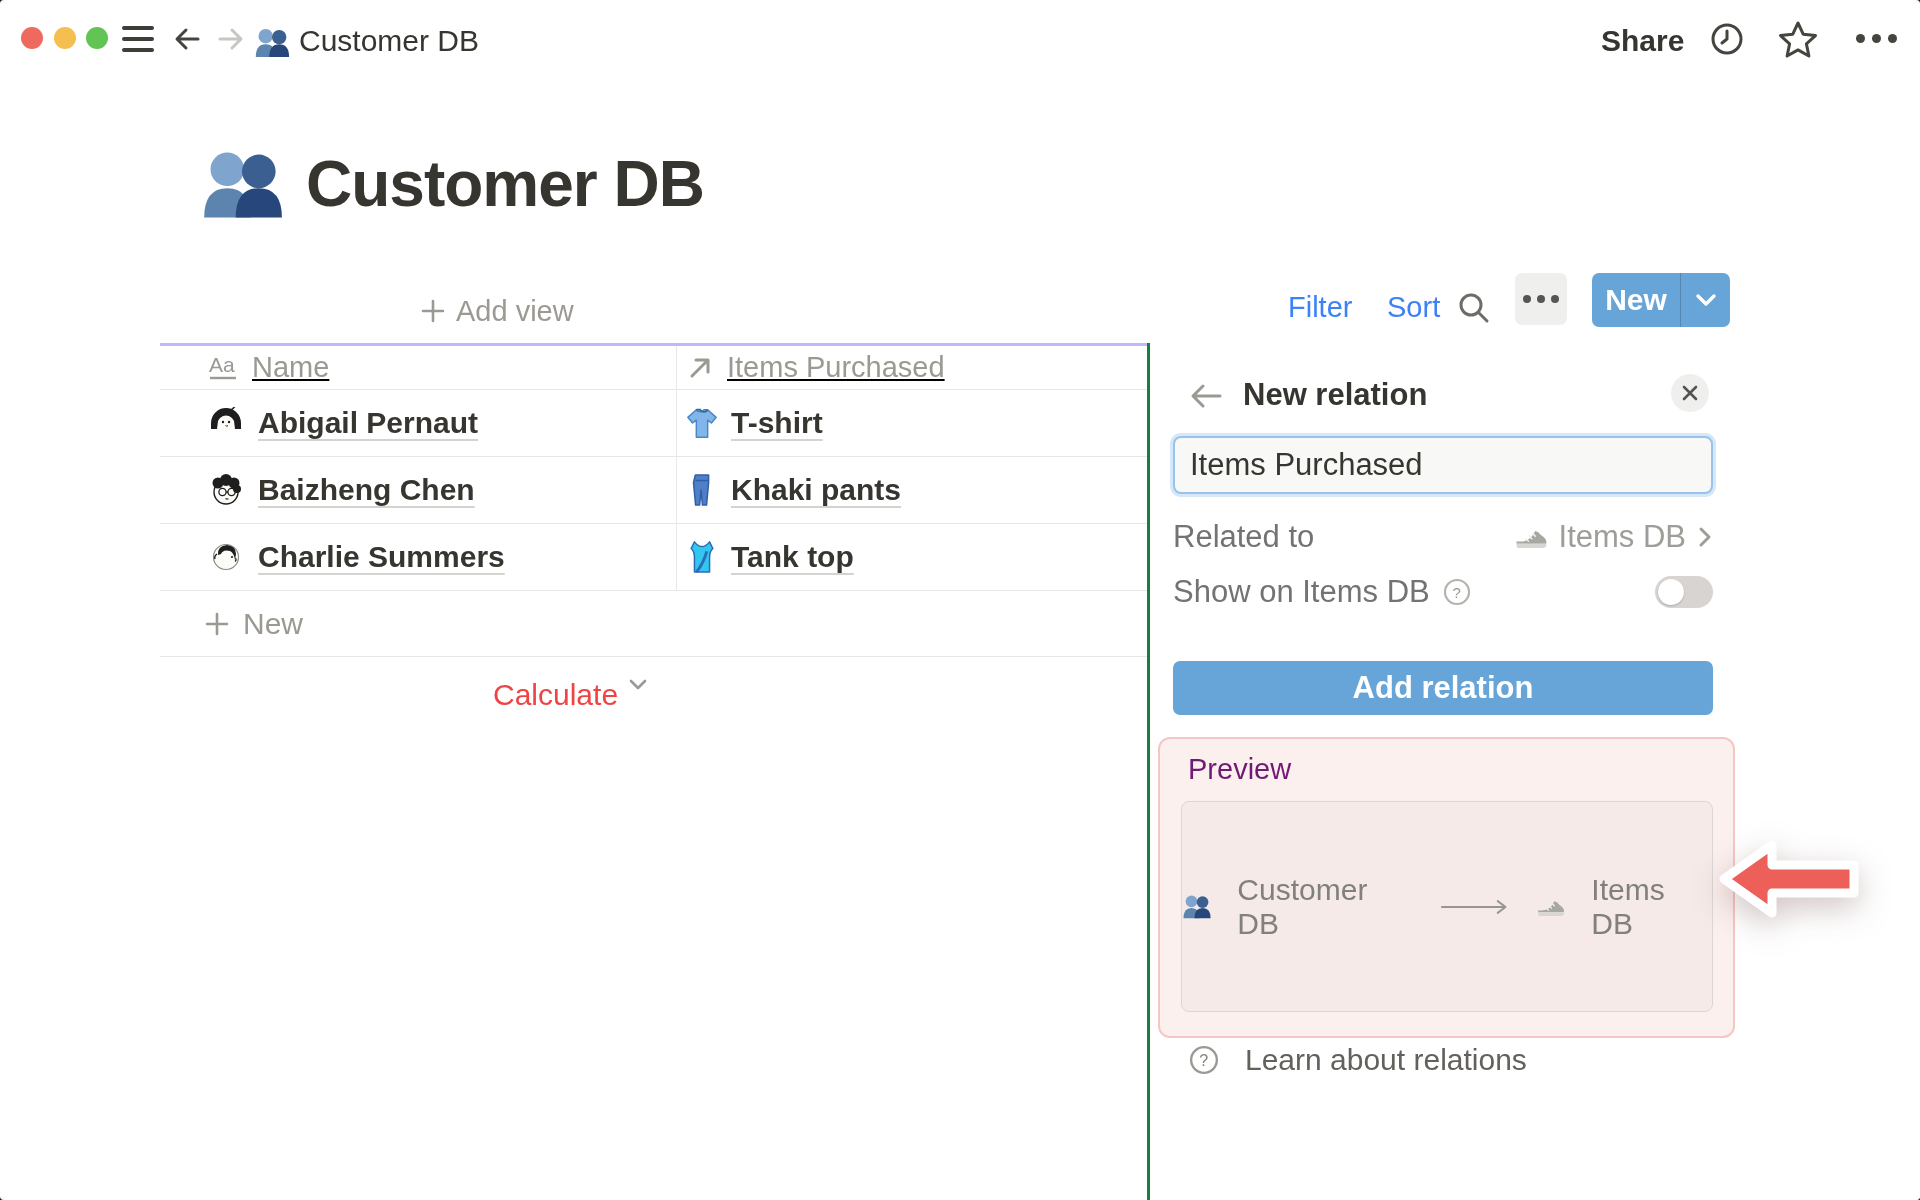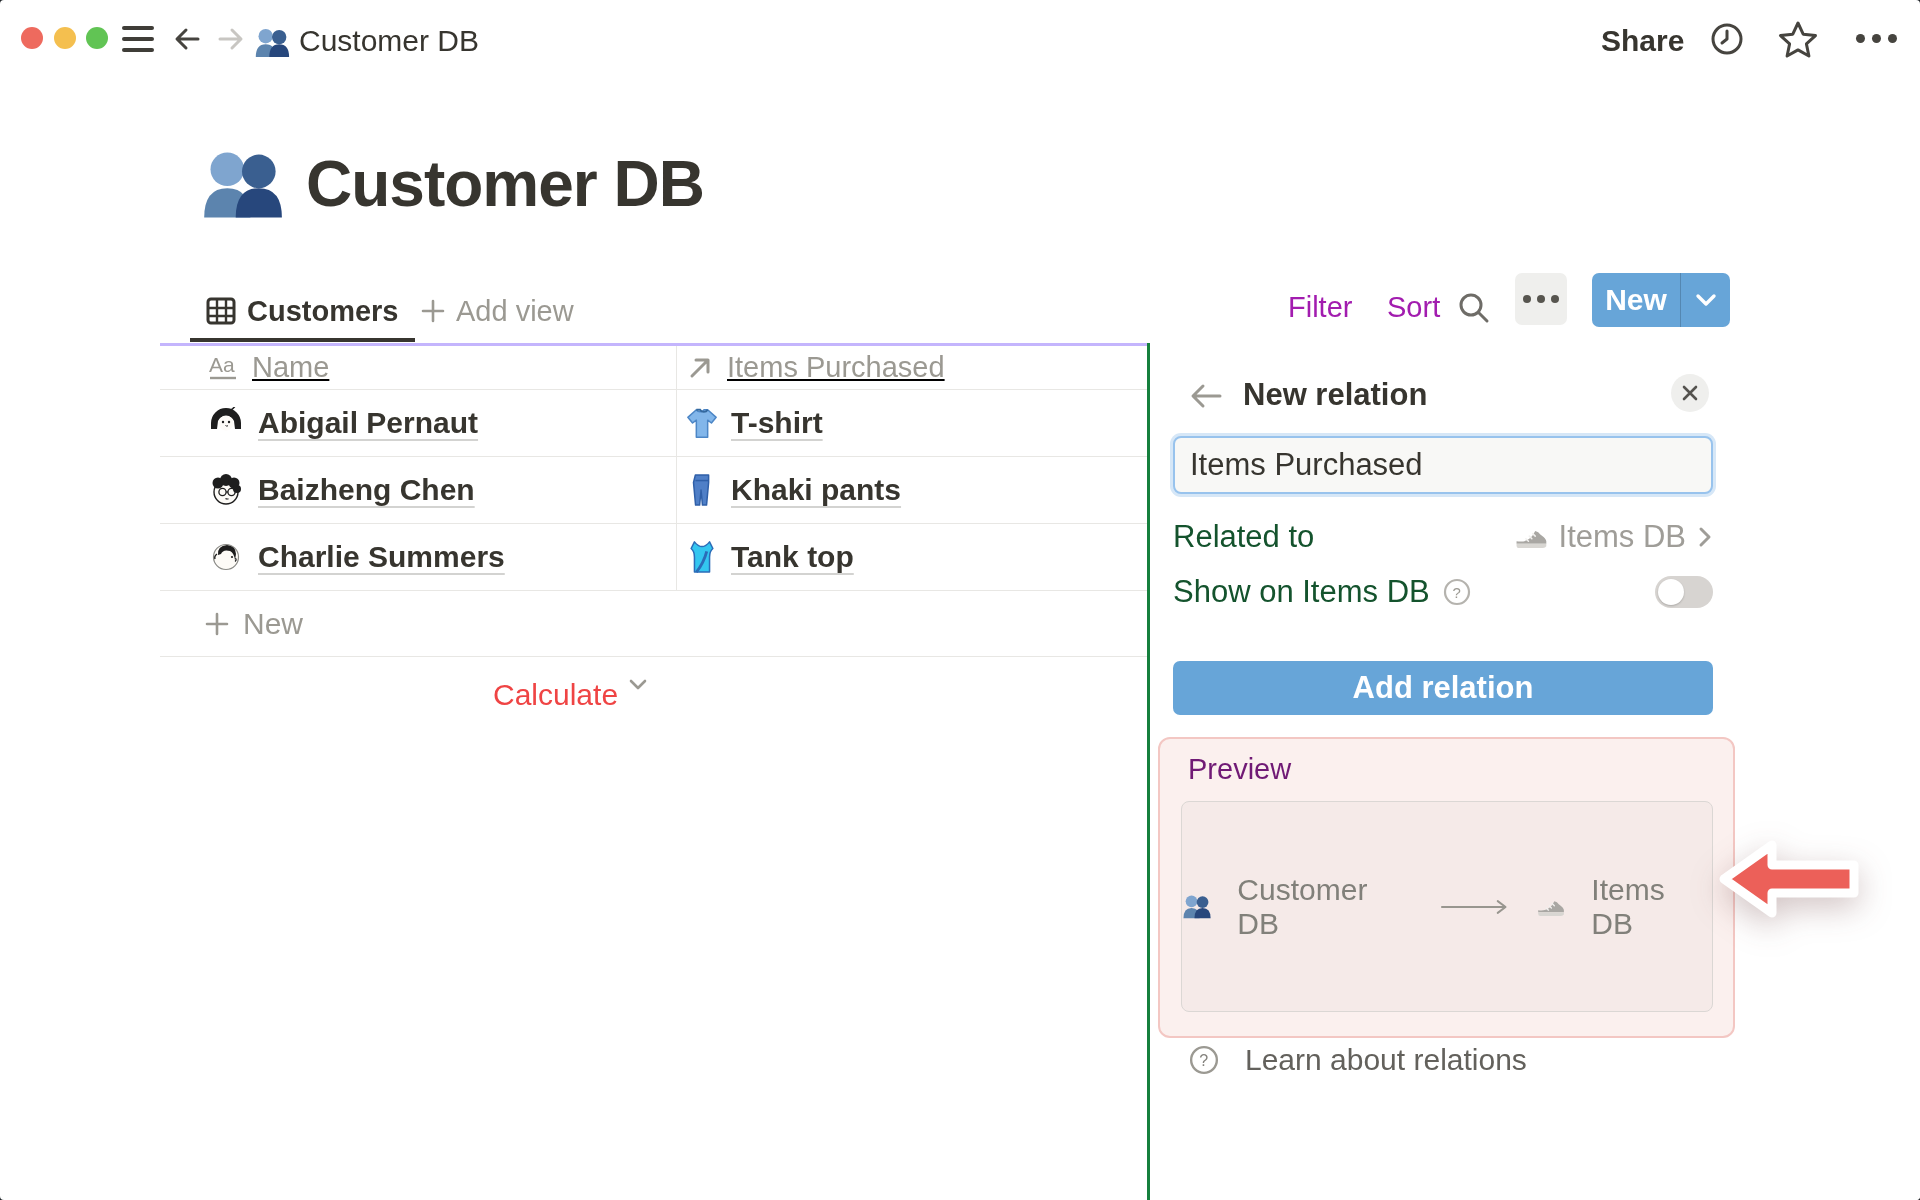--- a/index.html
+++ b/index.html
@@ -21,21 +21,21 @@
   .share { left:1601px; top:23px; font-weight:700; cursor:pointer; }
 
   
   .page-title-row { left:200px; top:146px; display:flex; align-items:center; gap:22px; }
   .page-title { font-size:64px; font-weight:700; color:#37352f; letter-spacing:-1px; }
 
   
   .tab-active { left:190px; top:284px; height:58px; padding:0 16px; display:flex; align-items:center; gap:11px; border-bottom:4px solid #37352f; cursor:pointer; }
   .tab-active span { font-size:29px; font-weight:700; color:#37352f; }
   .add-view { left:420px; top:284px; height:54px; display:flex; align-items:center; gap:10px; color:#9b9992; font-size:29px; cursor:pointer; }
-  .vb-text { top:291px; font-size:29px; color:#a21caf; cursor:pointer; }
+  .vb-text { top:291px; font-size:29px; color:#3b82f6; cursor:pointer; }
   .filter { left:1288px; } .sort { left:1387px; }
   .search-btn { left:1456px; top:290px; cursor:pointer; }
   .more-btn { left:1515px; top:273px; width:52px; height:52px; background:#efefed; border-radius:7px; display:flex; align-items:center; justify-content:center; gap:6px; cursor:pointer; }
   .more-btn i { width:8px; height:8px; border-radius:50%; background:#57554f; }
   .new-btn { left:1592px; top:273px; width:138px; height:54px; background:#67a5d8; border-radius:7px; display:flex; align-items:stretch; color:#fff; cursor:pointer; }
   .new-btn .lbl { width:88px; display:flex; align-items:center; justify-content:center; font-size:30px; font-weight:700; }
   .new-btn .sep { width:1px; background:rgba(0,0,0,.18); }
   .new-btn .chev { flex:1; display:flex; align-items:center; justify-content:center; }
 
   
@@ -53,21 +53,21 @@
 
   
   .panel { left:1147px; top:343px; width:773px; height:857px; border-left:3px solid #15803d; background:#fff; }
   .p-back { left:38px; top:37px; cursor:pointer; }
   .p-title { left:93px; top:34px; font-size:31px; font-weight:700; color:#37352f; }
   .p-close { left:521px; top:31px; width:38px; height:38px; border-radius:50%; background:#efefed; display:flex; align-items:center; justify-content:center; cursor:pointer; }
   .p-input { left:23px; top:93px; width:540px; height:58px; background:#f8f8f6; border:2px solid #98c3ed; box-shadow:0 0 0 3px #d6e7f7; border-radius:8px; padding:0 15px; font-size:31px; color:#37352f; font-family:inherit; outline:none; }
   .p-row { left:23px; width:540px; height:48px; display:flex; align-items:center; justify-content:space-between; }
   .row-related { top:170px; cursor:pointer; }
   .row-show { top:225px; }
-  .p-label { font-size:31px; color:#14532d; display:flex; align-items:center; gap:13px; }
+  .p-label { font-size:31px; color:#737373; display:flex; align-items:center; gap:13px; }
   .p-value { font-size:31px; color:#9f9d98; display:flex; align-items:center; gap:11px; }
   .toggle { width:58px; height:32px; border-radius:16px; background:#d7d4d1; position:relative; cursor:pointer; }
   .toggle .knob { position:absolute; left:3px; top:3px; width:26px; height:26px; border-radius:50%; background:#fff; box-shadow:0 1px 2px rgba(0,0,0,.2); }
   .add-btn { left:23px; top:318px; width:540px; height:54px; background:#67a5d8; border:none; border-radius:7px; color:#fff; font-size:31px; font-weight:700; font-family:inherit; cursor:pointer; }
   .pink-box { left:8px; top:394px; width:577px; height:301px; background:#fbf0ee; border:2px solid #f3c7c3; border-radius:12px; }
   .preview-lbl { left:28px; top:14px; font-size:29px; font-weight:500; color:#701a75; }
   .preview-card { left:21px; top:62px; width:532px; height:211px; background:#f5eae8; border:1px solid #dbd7d4; border-radius:8px; display:flex; align-items:center; justify-content:center; gap:26px; }
   .pv-text { font-size:30px; color:#81807a; }
   .learn-row { left:39px; top:700px; display:flex; align-items:center; gap:26px; cursor:pointer; }
   .learn-row span { font-size:30px; color:#63615c; }
@@ -124,27 +124,20 @@
   <div class="abs page-title-row">
     <svg width="84" height="76" viewBox="0 0 40 36">
       <circle cx="13" cy="11" r="8" fill="#7fa5cf"></circle>
       <path d="M2 34 q0-14 11-14 q11 0 11 14 z" fill="#5c84ae"></path>
       <circle cx="28" cy="12" r="8" fill="#3a5f90"></circle>
       <path d="M17 34 q0-14 11-14 q11 0 11 14 z" fill="#27477c"></path>
     </svg>
     <div class="page-title">Customer DB</div>
   </div>
 
-  <div class="abs tab-active">
-    <svg width="30" height="28" viewBox="0 0 30 28">
-      <rect x="2" y="2" width="26" height="24" rx="3" fill="none" stroke="#37352f" stroke-width="3"></rect>
-      <path d="M2 11 h26 M2 19 h26 M11 2 v24 M20 2 v24" stroke="#37352f" stroke-width="2.4"></path>
-    </svg>
-    <span>Customers</span>
-  </div>
   <div class="abs add-view">
     <svg width="26" height="26" viewBox="0 0 26 26">
       <path d="M13 3 v20 M3 13 h20" stroke="#9b9992" stroke-width="2.6" stroke-linecap="round"></path>
     </svg>
     <span>Add view</span>
   </div>
 
   <div class="abs vb-text filter">Filter</div>
   <div class="abs vb-text sort">Sort</div>
   <svg class="abs search-btn" width="36" height="36" viewBox="0 0 36 36">

